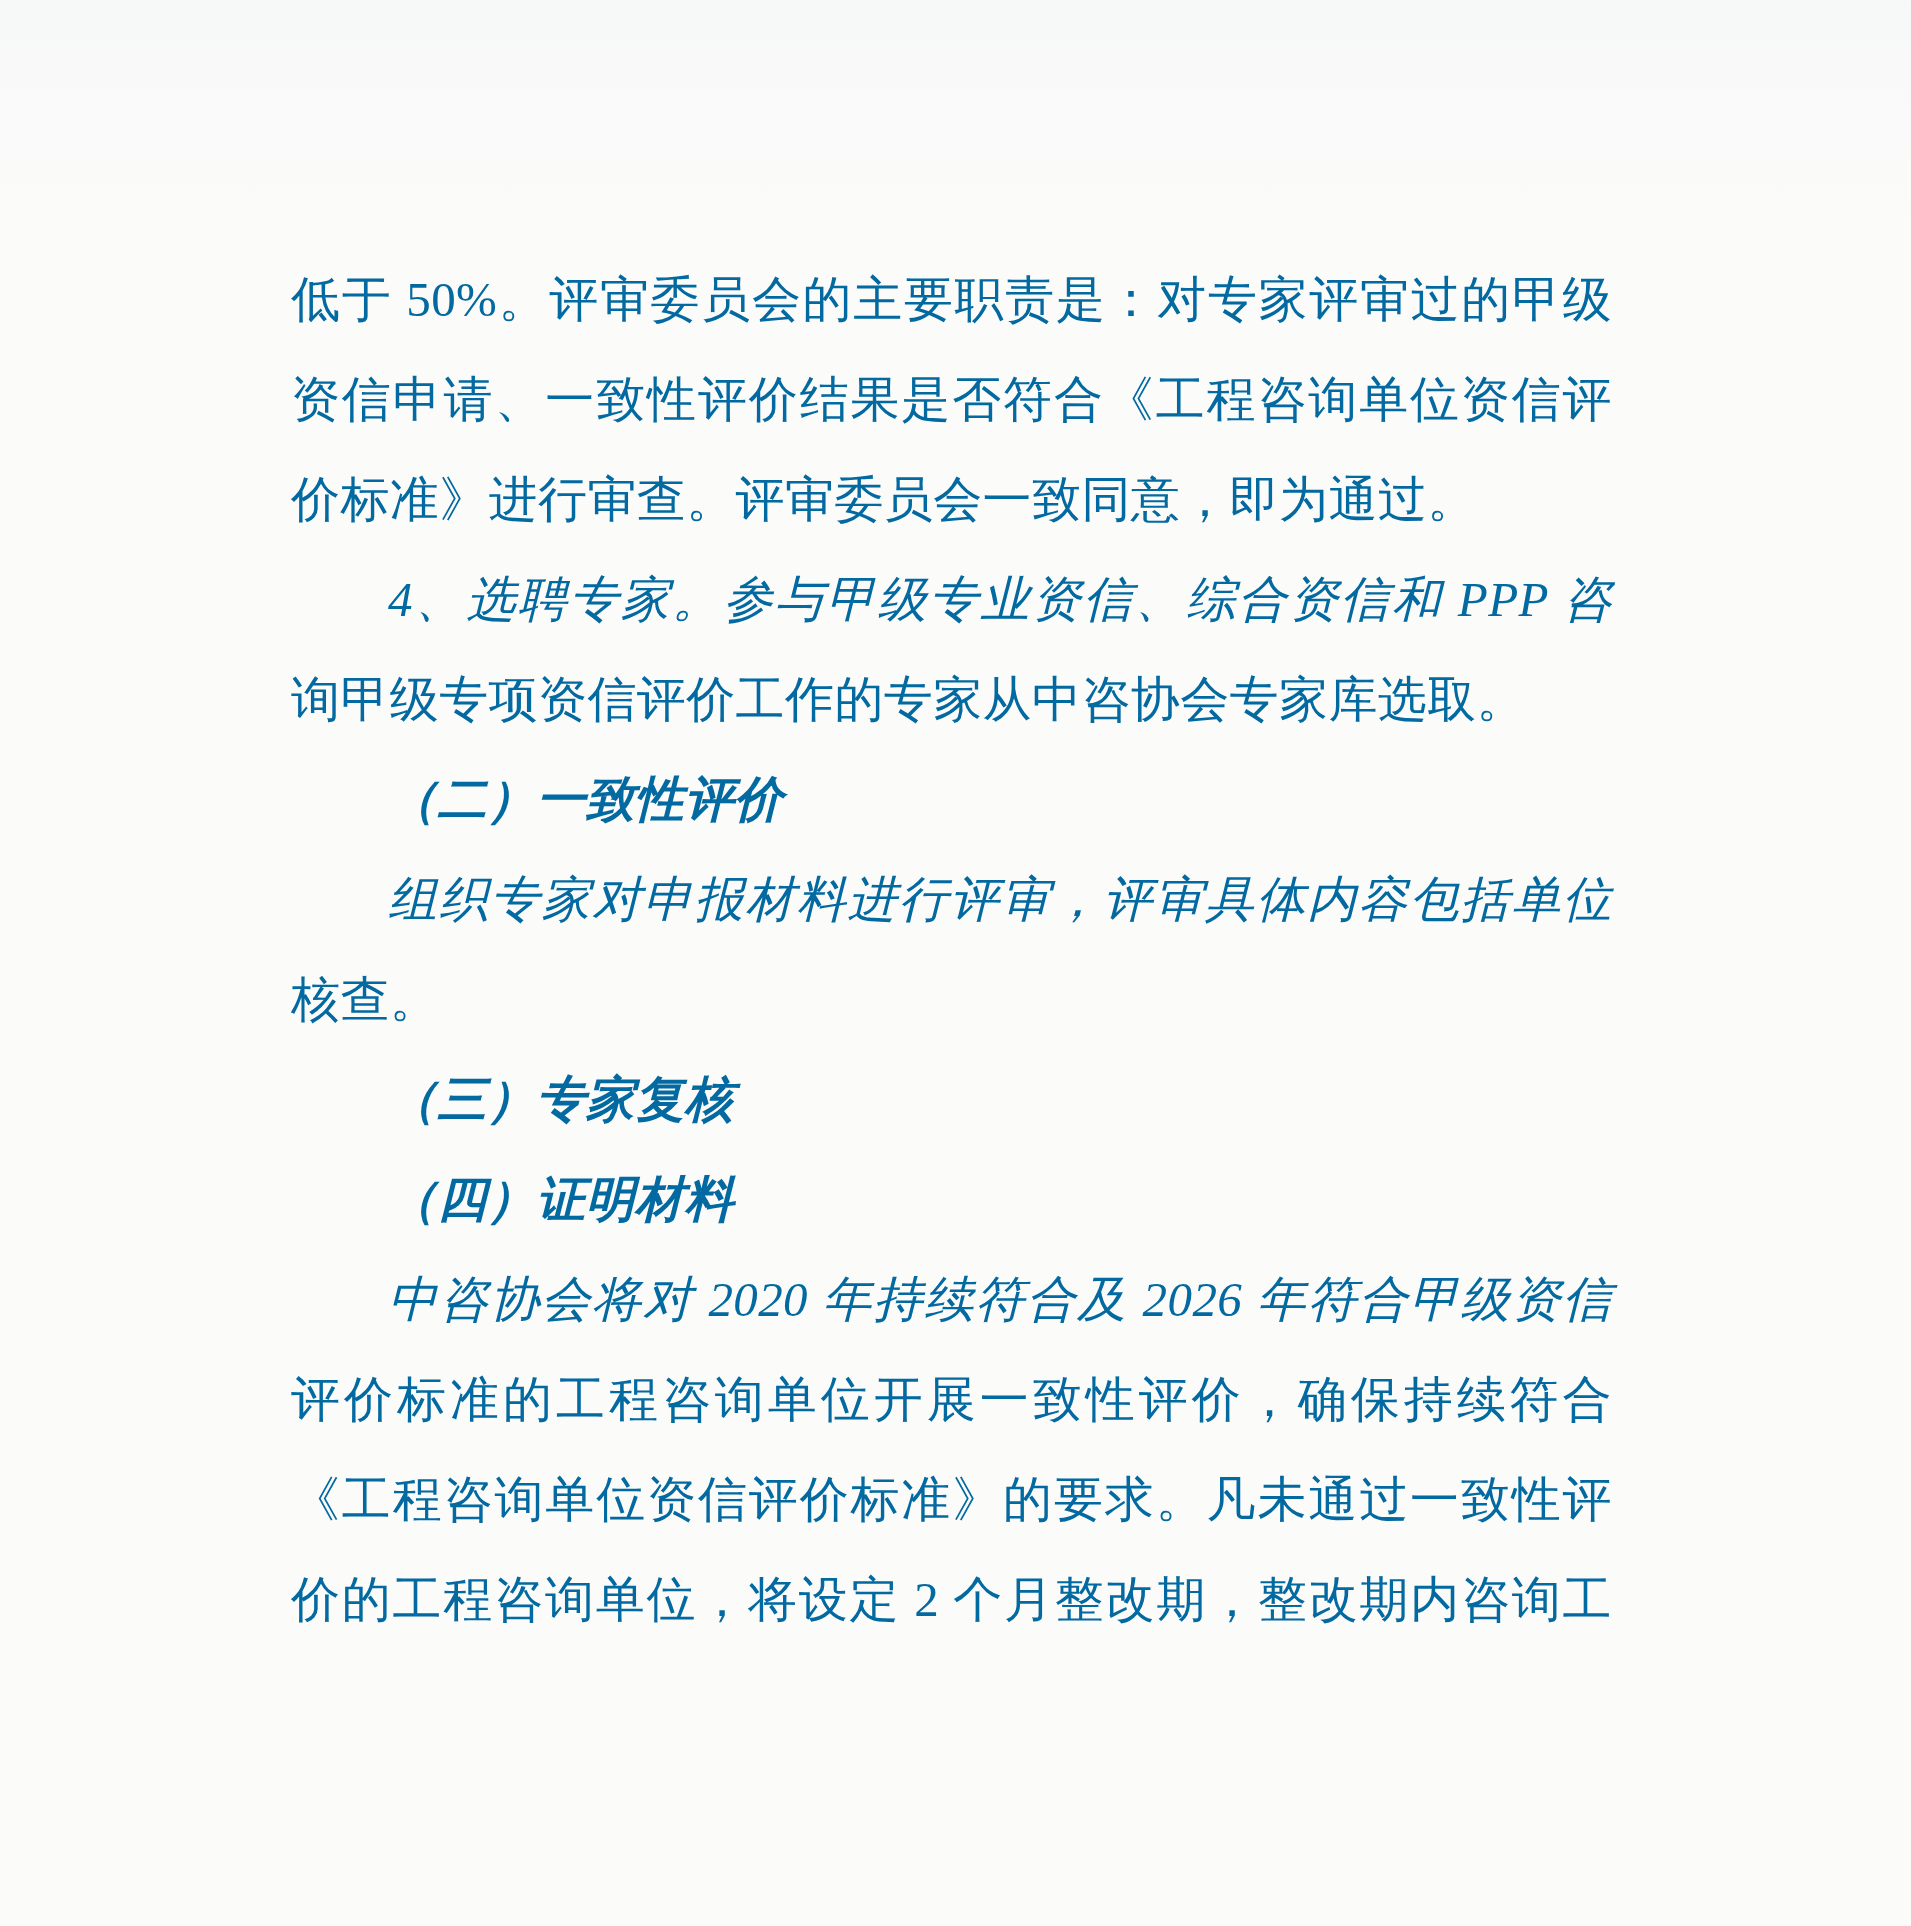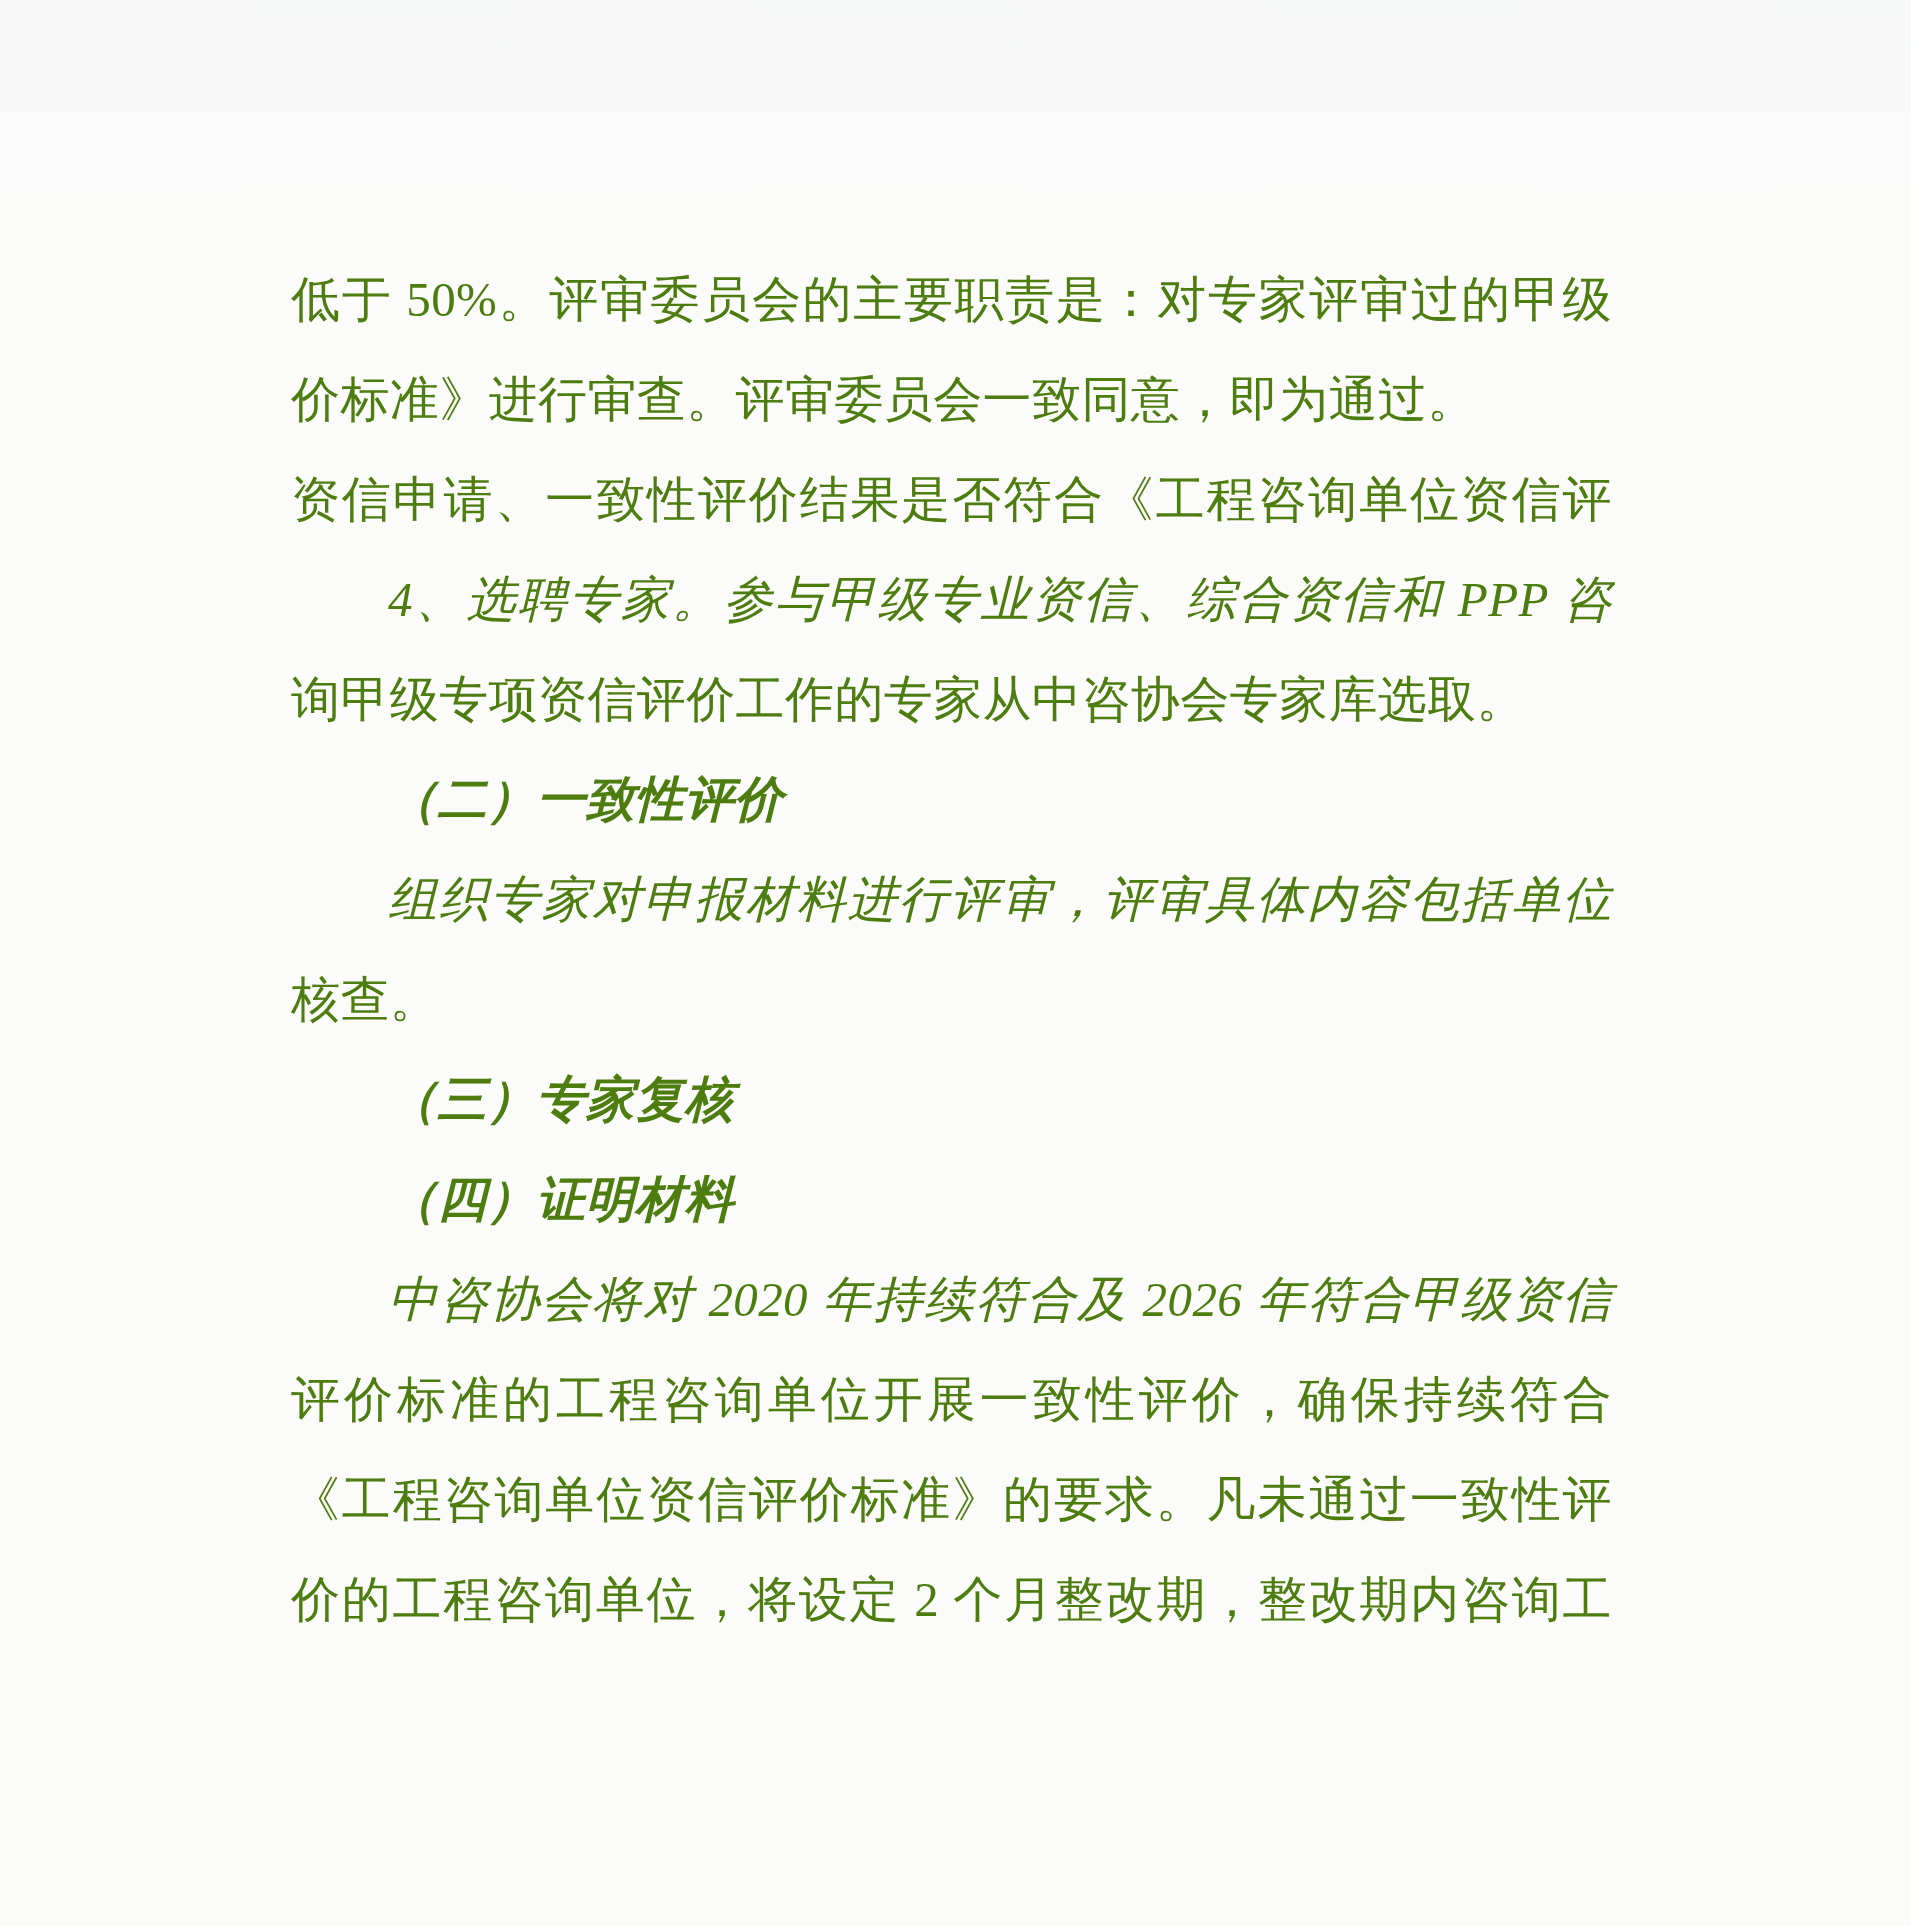--- a/index.html
+++ b/index.html
@@ -30,21 +30,21 @@
     width: 1321px;
   }
   .ln {
     margin: 0;
     padding: 0;
     height: 100px;
     line-height: 100px;
     font-size: 49px;
     letter-spacing: 0.4px;
     text-align: left;
-    color: #4d7c0f;
+    color: #0369a1;
     text-rendering: optimizeLegibility;
   }
   .ln.j {
     text-align: justify;
     text-justify: inter-character;
     text-align-last: justify;
   }
   .ln.ind {
     text-indent: 97px;
     font-style: italic;
@@ -53,22 +53,22 @@
     font-weight: 700;
   }
 </style>
 </head>
 <body>
 
 <div class="paper"></div>
 
 <main class="text-block">
   <p class="ln j">低于 50%。评审委员会的主要职责是：对专家评审过的甲级</p>
+  <p class="ln j">资信申请、一致性评价结果是否符合《工程咨询单位资信评</p>
   <p class="ln">价标准》进行审查。评审委员会一致同意，即为通过。</p>
-  <p class="ln j">资信申请、一致性评价结果是否符合《工程咨询单位资信评</p>
   <p class="ln ind j">4、选聘专家。参与甲级专业资信、综合资信和 PPP 咨</p>
   <p class="ln">询甲级专项资信评价工作的专家从中咨协会专家库选取。</p>
   <p class="ln ind head">（二）一致性评价</p>
   <p class="ln ind j">组织专家对申报材料进行评审，评审具体内容包括单位</p>
   <p class="ln">核查。</p>
   <p class="ln ind head">（三）专家复核</p>
   <p class="ln ind head">（四）证明材料</p>
   <p class="ln ind j">中咨协会将对 2020 年持续符合及 2026 年符合甲级资信</p>
   <p class="ln j">评价标准的工程咨询单位开展一致性评价，确保持续符合</p>
   <p class="ln j">《工程咨询单位资信评价标准》的要求。凡未通过一致性评</p>

